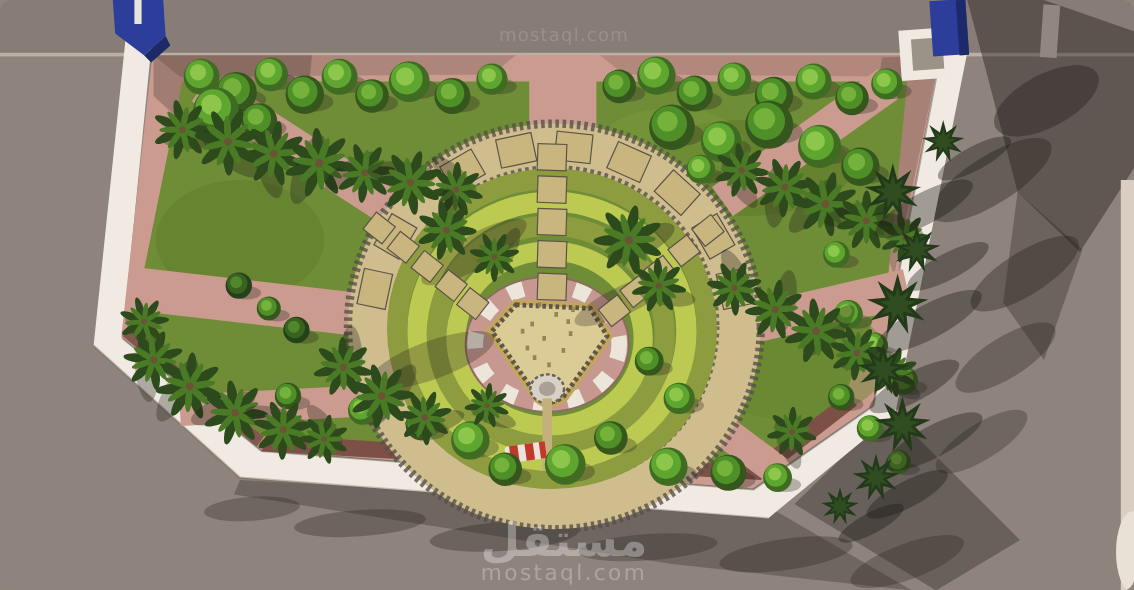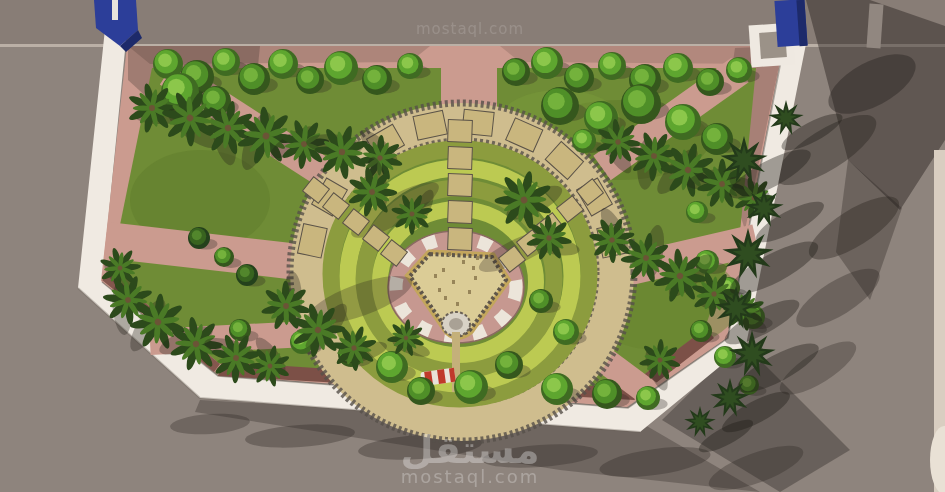--- a/index.html
+++ b/index.html
@@ -1,16 +1,16 @@
 <!DOCTYPE html>
 <html><head>
 <meta charset="utf-8">
 <style>
   html,body{margin:0;padding:0;background:#8e847d;}
-  .canvas{position:relative;width:945px;height:492px;overflow:hidden;font-family:"DejaVu Sans",sans-serif;}
+  .canvas{position:relative;width:945px;height:492px;overflow:hidden;font-family:"DejaVu Sans",sans-serif;border-radius:10px;}
   svg{display:block}
   text{font-family:"DejaVu Sans",sans-serif;}
   .wm-top{font-size:15px;letter-spacing:1px;fill:#ffffff;opacity:.14;text-anchor:middle;}
   .wm-logo{font-size:38px;font-weight:bold;fill:#ffffff;opacity:.32;text-anchor:middle;}
   .wm-url{font-size:18px;letter-spacing:2px;fill:#ffffff;opacity:.26;text-anchor:middle;}
 </style>
 </head>
 <body>
 
 <div class="canvas">

